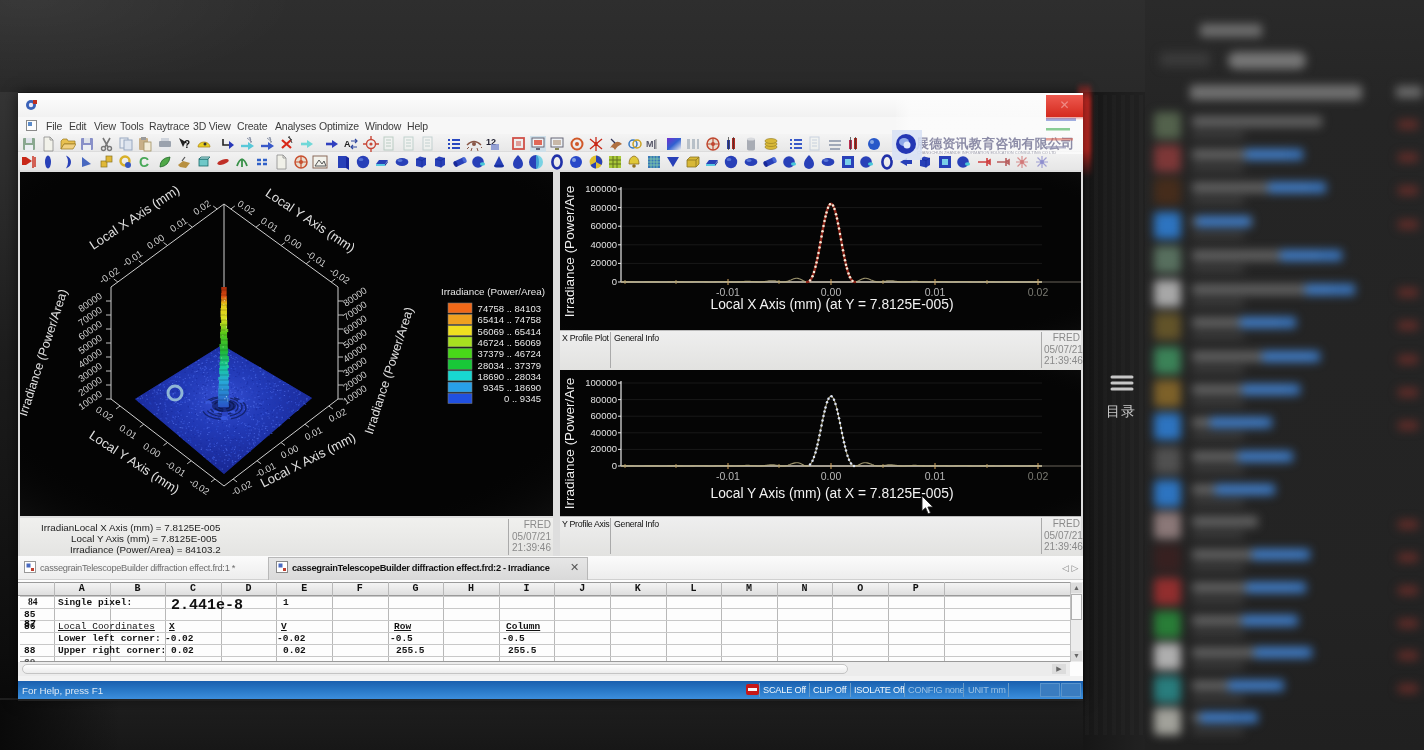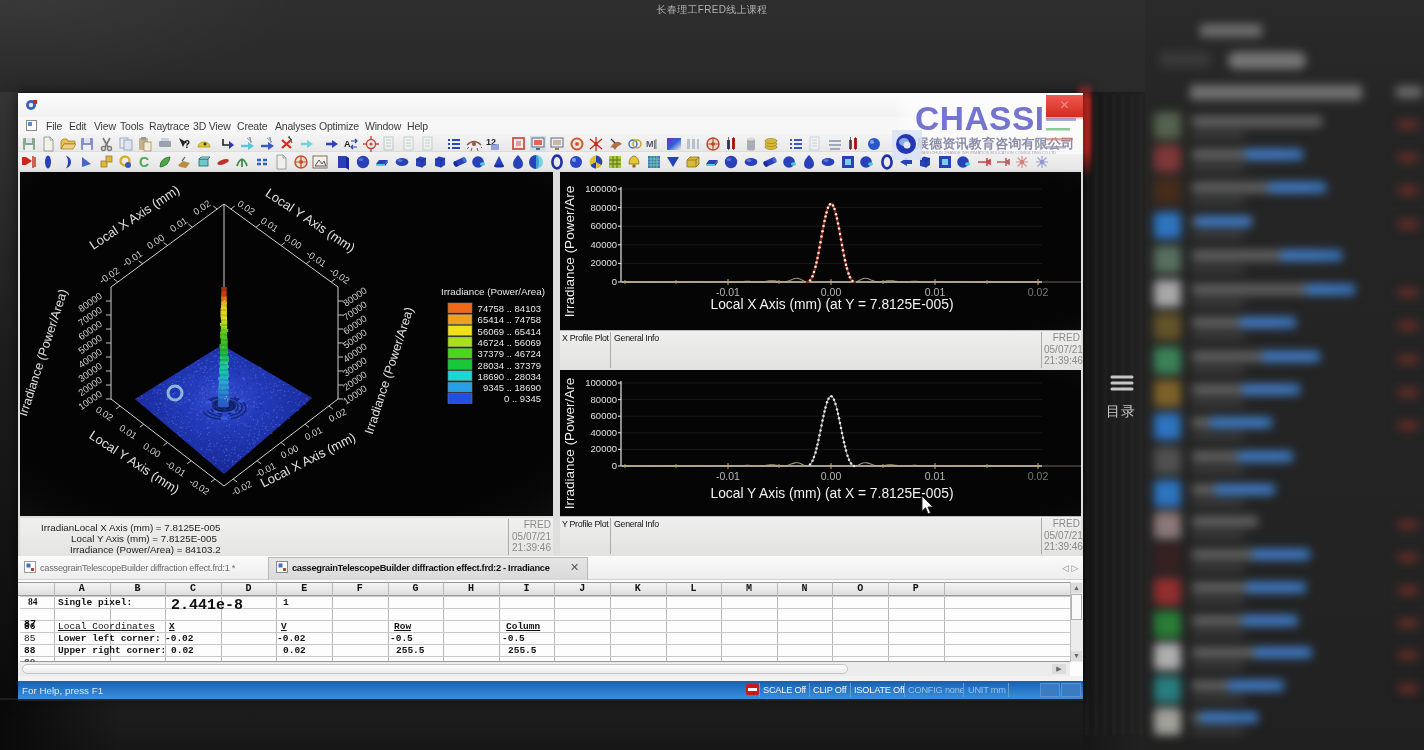--- a/index.html
+++ b/index.html
@@ -10,21 +10,20 @@
 <div id="stage">
 
 <div class="abs" style="left:0px;top:0px;width:1424px;height:750px;background:#202020;"></div>
 <div class="abs" style="left:0px;top:0px;width:1424px;height:92px;background:linear-gradient(180deg,#2e2e2e,#292929);"></div>
 <div class="abs" style="left:0px;top:0px;width:300px;height:92px;background:radial-gradient(ellipse at 10% 0%,rgba(255,255,255,0.05),transparent 70%);"></div>
 <div class="abs" style="left:0px;top:92px;width:18px;height:658px;background:linear-gradient(180deg,#353535,#1d1d1d 40%,#0e0e0e 85%,#060606);"></div>
 <div class="abs" style="left:0px;top:698px;width:1150px;height:52px;background:linear-gradient(180deg,#1f1f1f,#171717);"></div>
 <div class="abs" style="left:0px;top:700px;width:120px;height:50px;background:linear-gradient(90deg,#090909,transparent);"></div>
 <div class="abs" style="left:1083px;top:92px;width:65px;height:658px;background:linear-gradient(90deg,#161616,#222222);"></div>
 <div class="abs" style="left:1085px;top:95px;width:60px;height:640px;background:repeating-linear-gradient(90deg,rgba(255,255,255,0.02) 0 4px,rgba(0,0,0,0.0) 4px 9px);"></div>
-<div class="abs" style="left:560px;top:3px;width:304px;height:18px;color:#b0b0b0;font-size:10px;text-align:center;letter-spacing:0.3px;">长春理工FRED线上课程</div>
 <div class="abs" style="left:1145px;top:0px;width:279px;height:750px;background:linear-gradient(180deg,#2a2a2a,#252525 15%,#232323 80%,#202020);"></div>
 <div class="abs" style="left:1145px;top:0;width:279px;height:750px;filter:blur(5px);overflow:hidden;">
 <div class="abs" style="left:55px;top:24px;width:62px;height:13px;background:#6e6e6e;border-radius:3px;"></div>
 <div class="abs" style="left:83px;top:52px;width:78px;height:17px;background:#777777;border-radius:8px;"></div>
 <div class="abs" style="left:15px;top:52px;width:50px;height:15px;background:#3a3a3a;border-radius:3px;"></div>
 <div class="abs" style="left:45px;top:85px;width:172px;height:15px;background:rgba(160,160,160,0.62);border-radius:3px;"></div>
 <div class="abs" style="left:251px;top:86px;width:26px;height:12px;background:#6a6a6a;border-radius:2px;"></div>
 <div class="abs" style="left:9px;top:112px;width:27px;height:27px;background:#5a6b52;border-radius:4px;opacity:0.88;"></div>
 <div class="abs" style="left:47px;top:116px;width:130px;height:11px;background:rgba(145,145,145,0.55);border-radius:2px;"></div>
 <div class="abs" style="left:47px;top:131px;width:52px;height:8px;background:rgba(100,100,100,0.35);border-radius:2px;"></div>
@@ -2500,21 +2499,21 @@
     </div>
 <div class="abs" style="left:560px;top:330px;width:521px;height:40px;background:linear-gradient(180deg,#efefef,#e2e2e0);"></div>
 <div class="abs" style="left:560px;top:330px;width:521px;height:1px;background:#bbb;"></div>
 <div class="abs" style="left:562px;top:333px;font-size:8.8px;letter-spacing:-0.3px;color:#111;">X Profile Plot</div>
 <div class="abs" style="left:614px;top:333px;font-size:8.8px;letter-spacing:-0.3px;color:#111;">General Info</div>
 <div class="abs" style="left:610px;top:332px;width:1px;height:36px;background:#aaa;"></div>
 <div class="abs" style="left:1041px;top:332px;width:1px;height:36px;background:#aaa;"></div>
 <div class="abs" style="left:1044px;top:332px;width:36px;text-align:right;font-size:10px;color:#8a8a8a;line-height:11.5px;">FRED<br>05/07/21<br>21:39:46</div>
 <div class="abs" style="left:560px;top:516px;width:521px;height:40px;background:linear-gradient(180deg,#efefef,#e2e2e0);"></div>
 <div class="abs" style="left:560px;top:516px;width:521px;height:1px;background:#bbb;"></div>
-<div class="abs" style="left:562px;top:519px;font-size:8.8px;letter-spacing:-0.3px;color:#111;">Y Profile Plot</div>
+<div class="abs" style="left:562px;top:519px;font-size:8.8px;letter-spacing:-0.3px;color:#111;">Y Profile Axis</div>
 <div class="abs" style="left:614px;top:519px;font-size:8.8px;letter-spacing:-0.3px;color:#111;">General Info</div>
 <div class="abs" style="left:610px;top:518px;width:1px;height:36px;background:#aaa;"></div>
 <div class="abs" style="left:1041px;top:518px;width:1px;height:36px;background:#aaa;"></div>
 <div class="abs" style="left:1044px;top:518px;width:36px;text-align:right;font-size:10px;color:#8a8a8a;line-height:11.5px;">FRED<br>05/07/21<br>21:39:46</div>
 <div class="abs" style="left:20px;top:518px;width:533px;height:38px;background:linear-gradient(180deg,#f0f0ee,#e4e4e2);"></div>
 <div class="abs" style="left:41px;top:522px;font-size:9.8px;color:#222;white-space:nowrap;">IrradianLocal X Axis (mm) = 7.8125E-005</div>
 <div class="abs" style="left:71px;top:533px;font-size:9.8px;color:#222;white-space:nowrap;">Local Y Axis (mm) = 7.8125E-005</div>
 <div class="abs" style="left:70px;top:544px;font-size:9.8px;color:#222;white-space:nowrap;">Irradiance (Power/Area) = 84103.2</div>
 <div class="abs" style="left:508px;top:519px;width:1px;height:36px;background:#aaa;"></div>
 <div class="abs" style="left:511px;top:519px;width:40px;text-align:right;font-size:10px;color:#8a8a8a;line-height:11.5px;">FRED<br>05/07/21<br>21:39:46</div>
@@ -2573,21 +2572,21 @@
 <div class="abs" style="left:56px;top:0px;width:0px;height:0px;"></div>
 <div class="abs" style="left:36px;top:582px;width:0px;height:0px;"></div>
 <div class="abs" style="left:20px;top:596px;width:1052px;height:1px;background:#c8c8c8;"></div>
 <div class="abs" style="left:20px;top:608px;width:1052px;height:1px;background:#c8c8c8;"></div>
 <div class="abs" style="left:20px;top:620px;width:1052px;height:1px;background:#c8c8c8;"></div>
 <div class="abs" style="left:20px;top:632px;width:1052px;height:1px;background:#c8c8c8;"></div>
 <div class="abs" style="left:20px;top:644px;width:1052px;height:1px;background:#c8c8c8;"></div>
 <div class="abs" style="left:20px;top:656px;width:1052px;height:1px;background:#c8c8c8;"></div>
 <div class="abs" style="left:20px;top:661px;width:1052px;height:1px;background:#9a9a9a;"></div>
 <div class="abs" style="left:28px;top:597px;font-size:9.5px;font-weight:bold;color:#111;font-family:Liberation Serif, serif;">84</div>
-<div class="abs" style="left:24px;top:609px;font-size:9.5px;font-weight:normal;color:#111;font-family:'Liberation Mono',monospace;margin-top:24px;">85</div>
+<div class="abs" style="left:24px;top:609px;font-size:9.5px;font-weight:bold;color:#111;font-family:'Liberation Mono',monospace;">85</div>
 <div class="abs" style="left:24px;top:621px;font-size:9.5px;font-weight:bold;color:#111;font-family:'Liberation Mono',monospace;">86</div>
 <div class="abs" style="left:24px;top:619px;font-size:10px;font-weight:bold;color:#111;font-family:'Liberation Mono',monospace;">87</div>
 <div class="abs" style="left:24px;top:645px;font-size:9.5px;font-weight:bold;color:#111;font-family:'Liberation Mono',monospace;">88</div>
 <div class="abs" style="left:58px;top:597px;font-family:'Liberation Mono',monospace;font-size:9.5px;font-weight:bold;color:#111;white-space:pre;">Single pixel:</div>
 <div class="abs" style="left:171px;top:597px;font-family:'Liberation Mono',monospace;font-size:15px;font-weight:bold;color:#111;white-space:pre;">2.441e-8</div>
 <div class="abs" style="left:283px;top:597px;font-family:'Liberation Mono',monospace;font-size:9.5px;font-weight:bold;color:#111;white-space:pre;">1</div>
 <div class="abs" style="left:58px;top:621px;font-family:'Liberation Mono',monospace;font-size:9.5px;font-weight:normal;color:#111;white-space:pre;text-decoration:underline;">Local Coordinates</div>
 <div class="abs" style="left:169px;top:621px;font-family:'Liberation Mono',monospace;font-size:9.5px;font-weight:bold;color:#111;white-space:pre;text-decoration:underline;">X</div>
 <div class="abs" style="left:281px;top:621px;font-family:'Liberation Mono',monospace;font-size:9.5px;font-weight:bold;color:#111;white-space:pre;text-decoration:underline;">V</div>
 <div class="abs" style="left:394px;top:621px;font-family:'Liberation Mono',monospace;font-size:9.5px;font-weight:bold;color:#111;white-space:pre;text-decoration:underline;">Row</div>
@@ -2623,21 +2622,20 @@
 <div class="abs" style="left:759px;top:683px;width:1px;height:14px;background:#6a9cc8;"></div>
 <div class="abs" style="left:809px;top:683px;width:1px;height:14px;background:#6a9cc8;"></div>
 <div class="abs" style="left:850px;top:683px;width:1px;height:14px;background:#6a9cc8;"></div>
 <div class="abs" style="left:904px;top:683px;width:1px;height:14px;background:#6a9cc8;"></div>
 <div class="abs" style="left:963px;top:683px;width:1px;height:14px;background:#6a9cc8;"></div>
 <div class="abs" style="left:1008px;top:683px;width:1px;height:14px;background:#6a9cc8;"></div>
 <div class="abs" style="left:1040px;top:683px;width:20px;height:14px;background:#3a7cc0;border:1px solid #5a94cc;"></div>
 <div class="abs" style="left:1061px;top:683px;width:20px;height:14px;background:#3a7cc0;border:1px solid #5a94cc;"></div>
 <div class="abs" style="left:18px;top:699px;width:1065px;height:2px;background:#222;"></div>
 <div class="abs" style="left:896px;top:96px;width:187px;height:58px;background:linear-gradient(90deg,rgba(252,252,252,0.15),rgba(252,252,252,0.78) 14px,rgba(252,252,252,0.8));"></div>
-<div class="abs" style="left:915px;top:106px;width:170px;font-size:33.5px;font-weight:bold;color:rgba(84,82,198,0.8);letter-spacing:0.5px;line-height:26px;white-space:nowrap;">CHASSI</div>
 <div class="abs" style="left:916px;top:135px;width:168px;font-size:13px;font-weight:bold;color:rgba(88,88,128,0.68);letter-spacing:0.2px;white-space:nowrap;">展德资讯教育咨询有限公司</div>
 <div class="abs" style="left:917px;top:150px;width:160px;font-size:4px;color:rgba(120,120,140,0.7);white-space:nowrap;overflow:hidden;">CHANGCHUN ZHANDE INFORMATION EDUCATION CONSULTING CO LTD</div>
 <svg class="abs" style="left:892px;top:130px;" width="30" height="30">
       <rect x="0" y="0" width="30" height="30" fill="rgba(215,225,245,0.85)"></rect>
       <circle cx="14" cy="14" r="10" fill="#2336b4"></circle>
       <ellipse cx="12" cy="12" rx="5" ry="4" fill="#8fa8e8"></ellipse>
       <circle cx="15" cy="15" r="3.5" fill="#dfe8fa"></circle>
     </svg>
 <svg class="abs" style="left:1046px;top:118px;" width="38" height="40">
       <rect x="0" y="0" width="30" height="3" fill="#8a9ad8" opacity="0.8"></rect>

